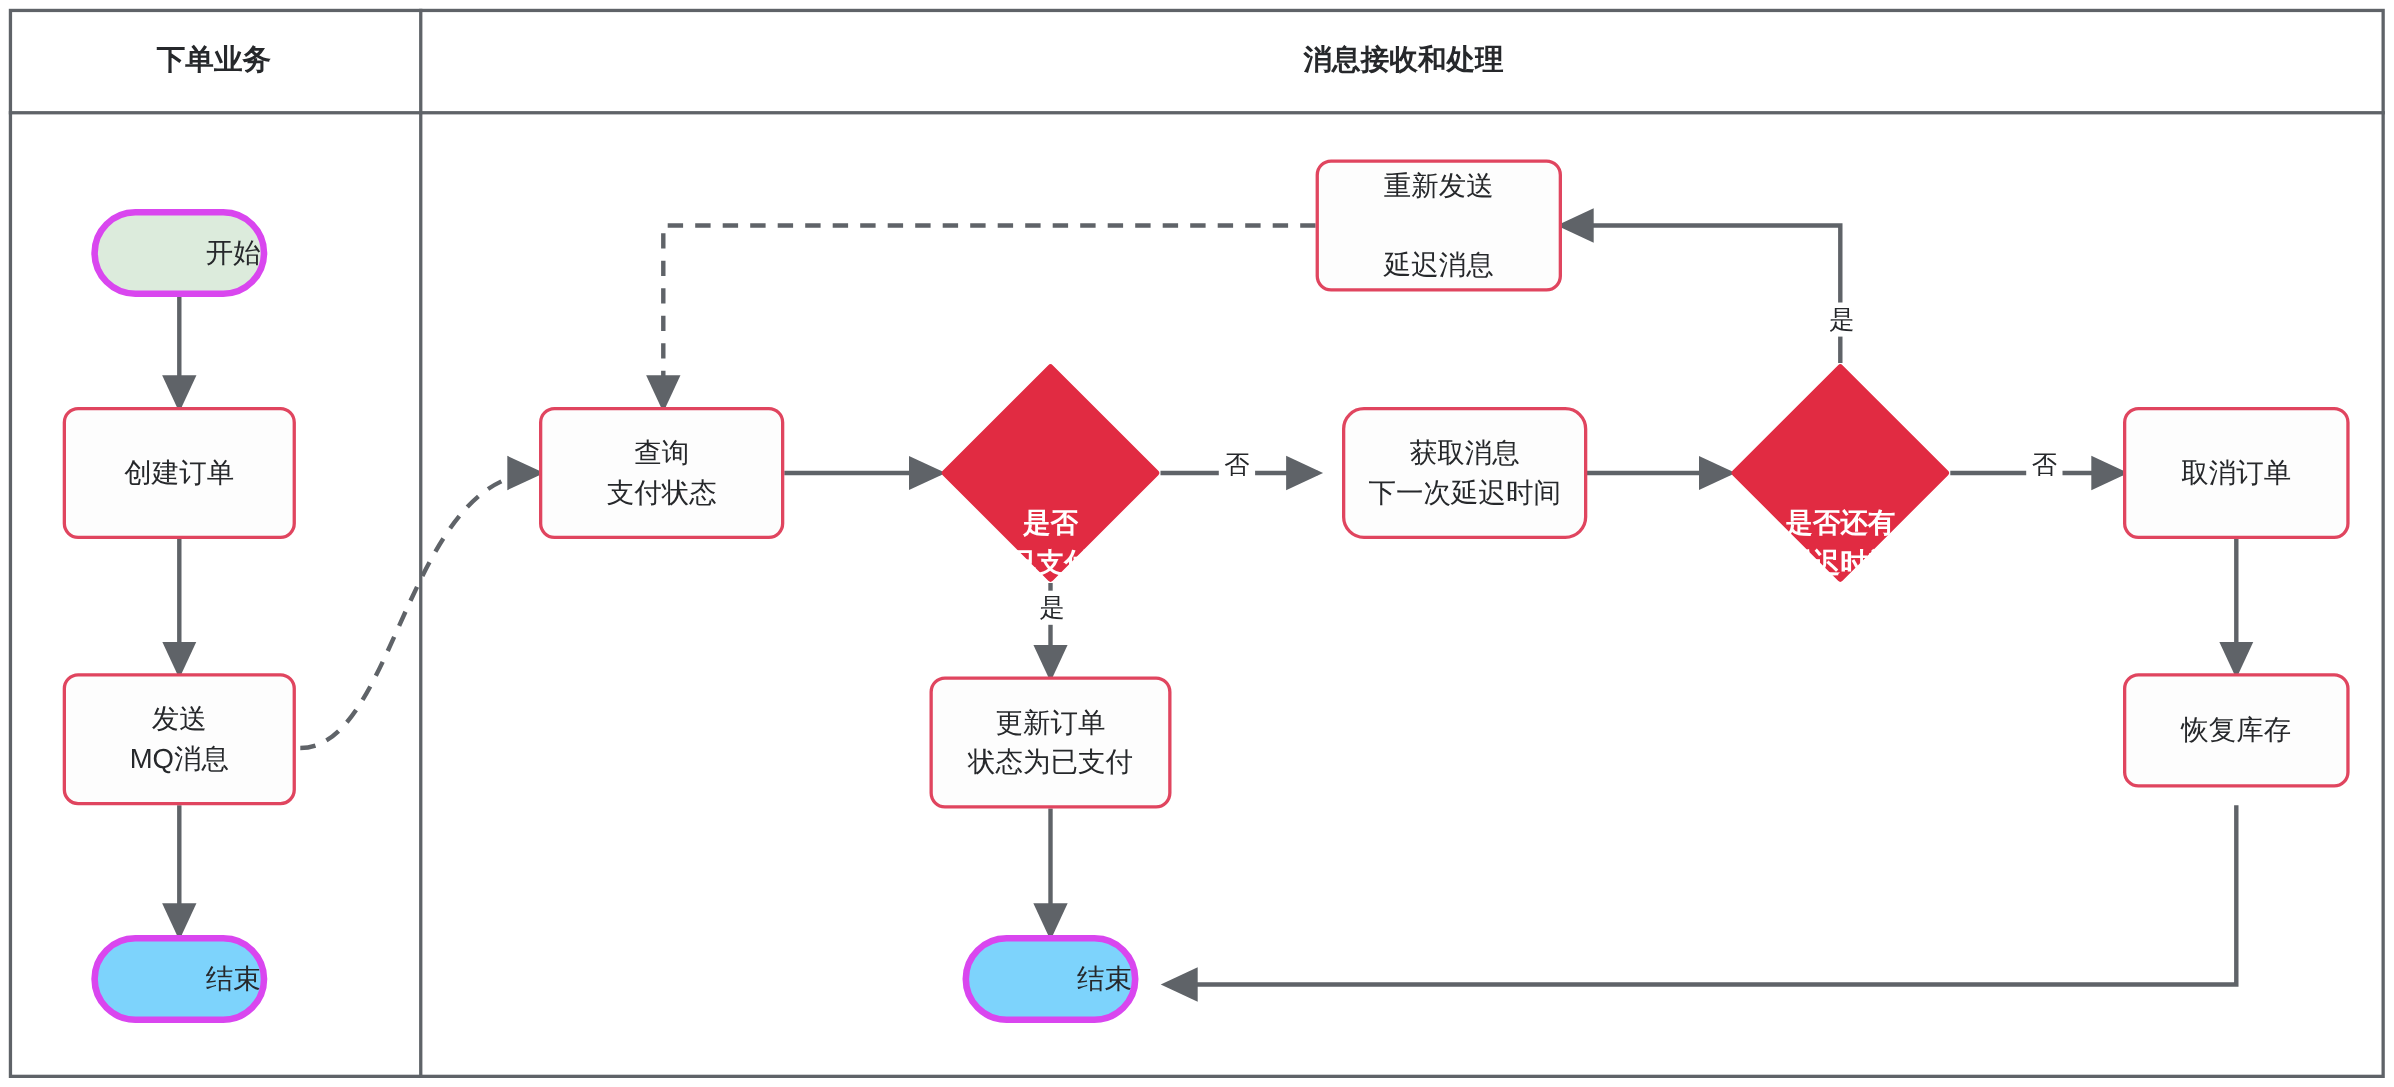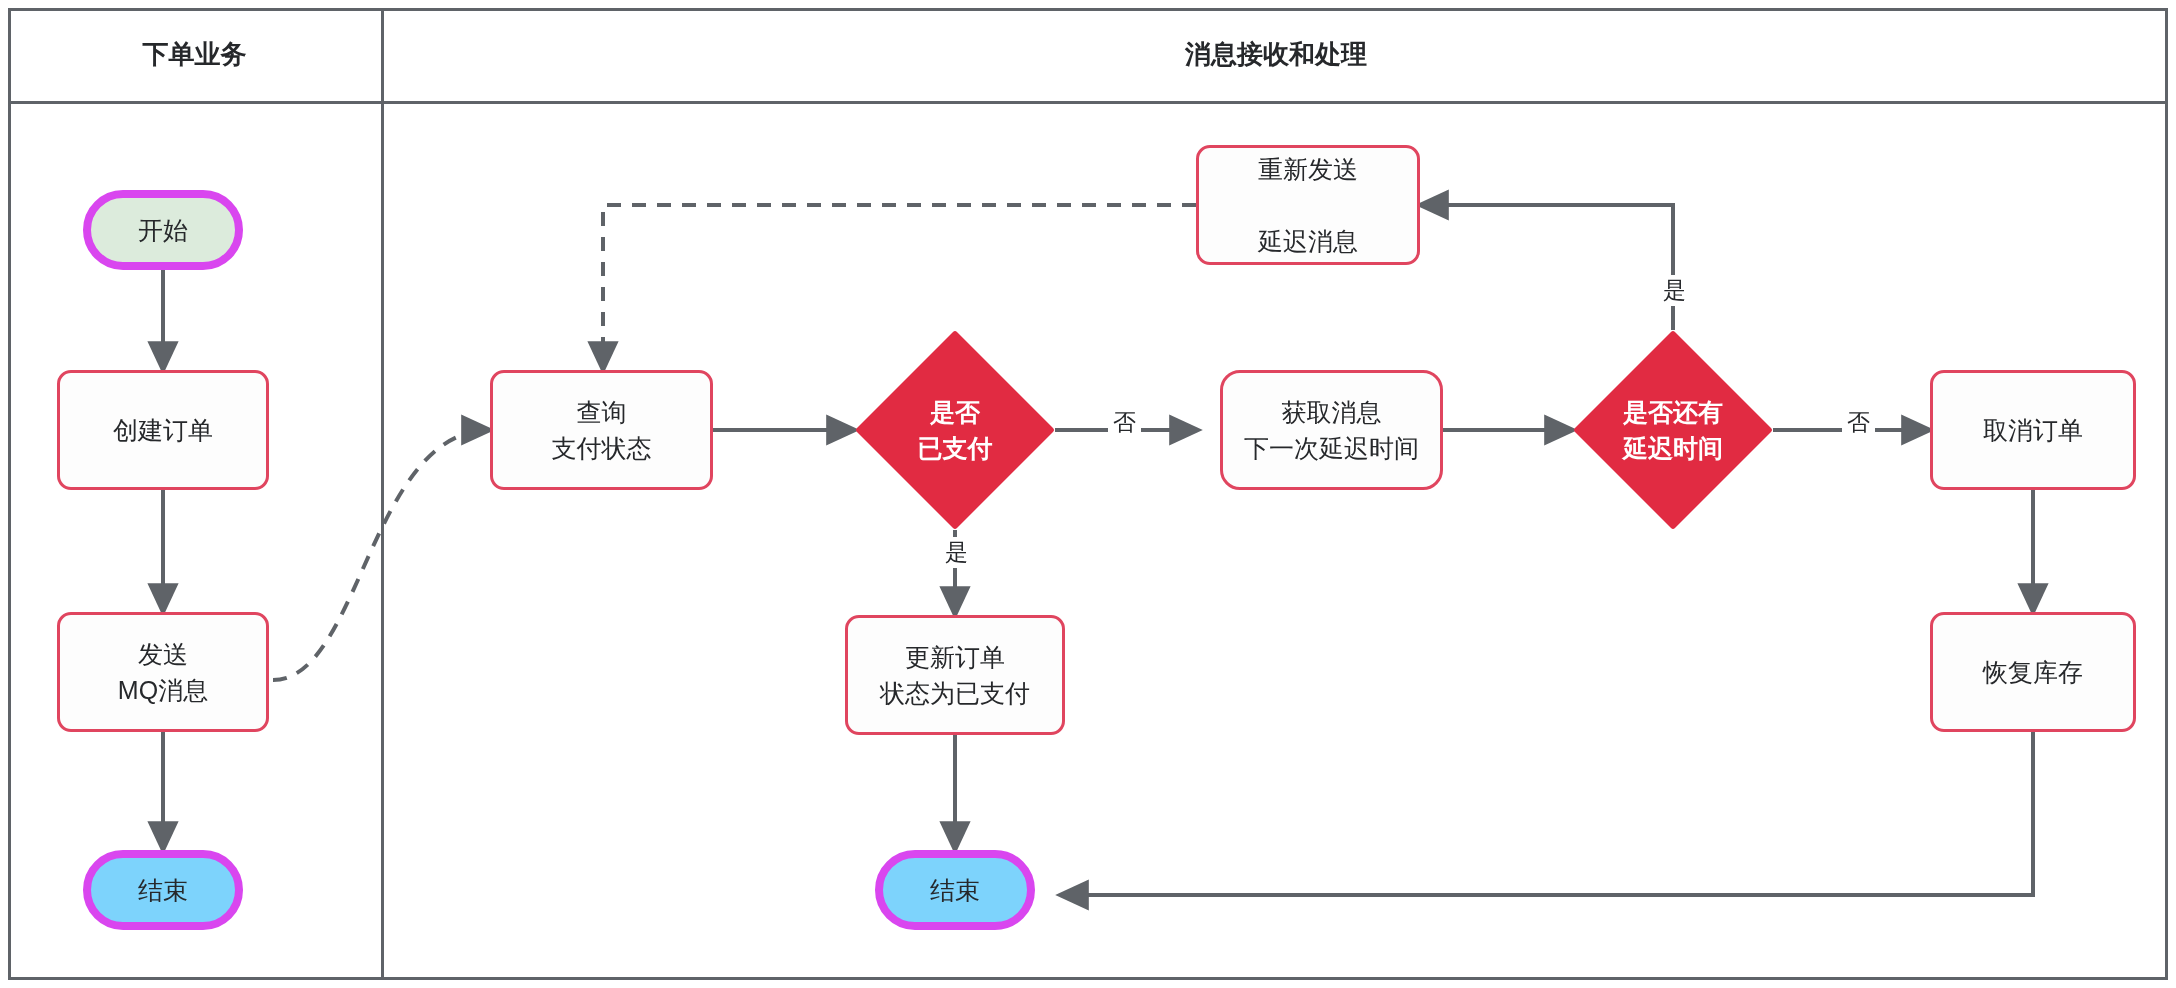--- a/index.html
+++ b/index.html
@@ -55,22 +55,23 @@
     color: #26282b;
     font-size: 25px;
     line-height: 1.45;
     background: #fdfdfd;
   }
   .node.process {
     border: 3px solid #e0455f;
     border-radius: 14px;
   }
   .node.terminator {
-    border: 8px solid #d946ef;
+    border: 6px solid #d946ef;
     border-radius: 48px;
+    align-items: flex-end;
   }
   .node.start {
     background: #dcebdc;
   }
   .node.end {
     background: #7dd3fc;
   }
   .node .line2 {
     display: block;
   }
@@ -90,21 +91,21 @@
   }
   .diamond-label {
     position: absolute;
     left: 0;
     top: 0;
     width: 100%;
     height: 100%;
     display: flex;
     flex-direction: column;
     align-items: center;
-    justify-content: center;
+    justify-content: flex-end;
     color: #ffffff;
     font-size: 25px;
     font-weight: bold;
     line-height: 1.45;
     text-align: center;
   }
   
   #edges {
     position: absolute;
     left: 0;
@@ -222,21 +223,21 @@
     <div class="diamond-label">
       <span>是否还有</span>
       <span>延迟时间</span>
     </div>
   </div>
 
   <div class="node process" style="left:1930px; top:370px; width:206px; height:120px;">
     <span>取消订单</span>
   </div>
 
-  <div class="node process" style="left:1930px; top:612px; width:206px; height:120px;">
+  <div class="node process" style="left:1930px; top:612px; width:206px; height:104px;">
     <span>恢复库存</span>
   </div>
 
   <div class="node process" style="left:845px; top:615px; width:220px; height:120px;">
     <span class="line1">更新订单</span>
     <span class="line2">状态为已支付</span>
   </div>
 
   <div class="node terminator end" style="left:875px; top:850px; width:160px; height:80px;">
     <span>结束</span>

